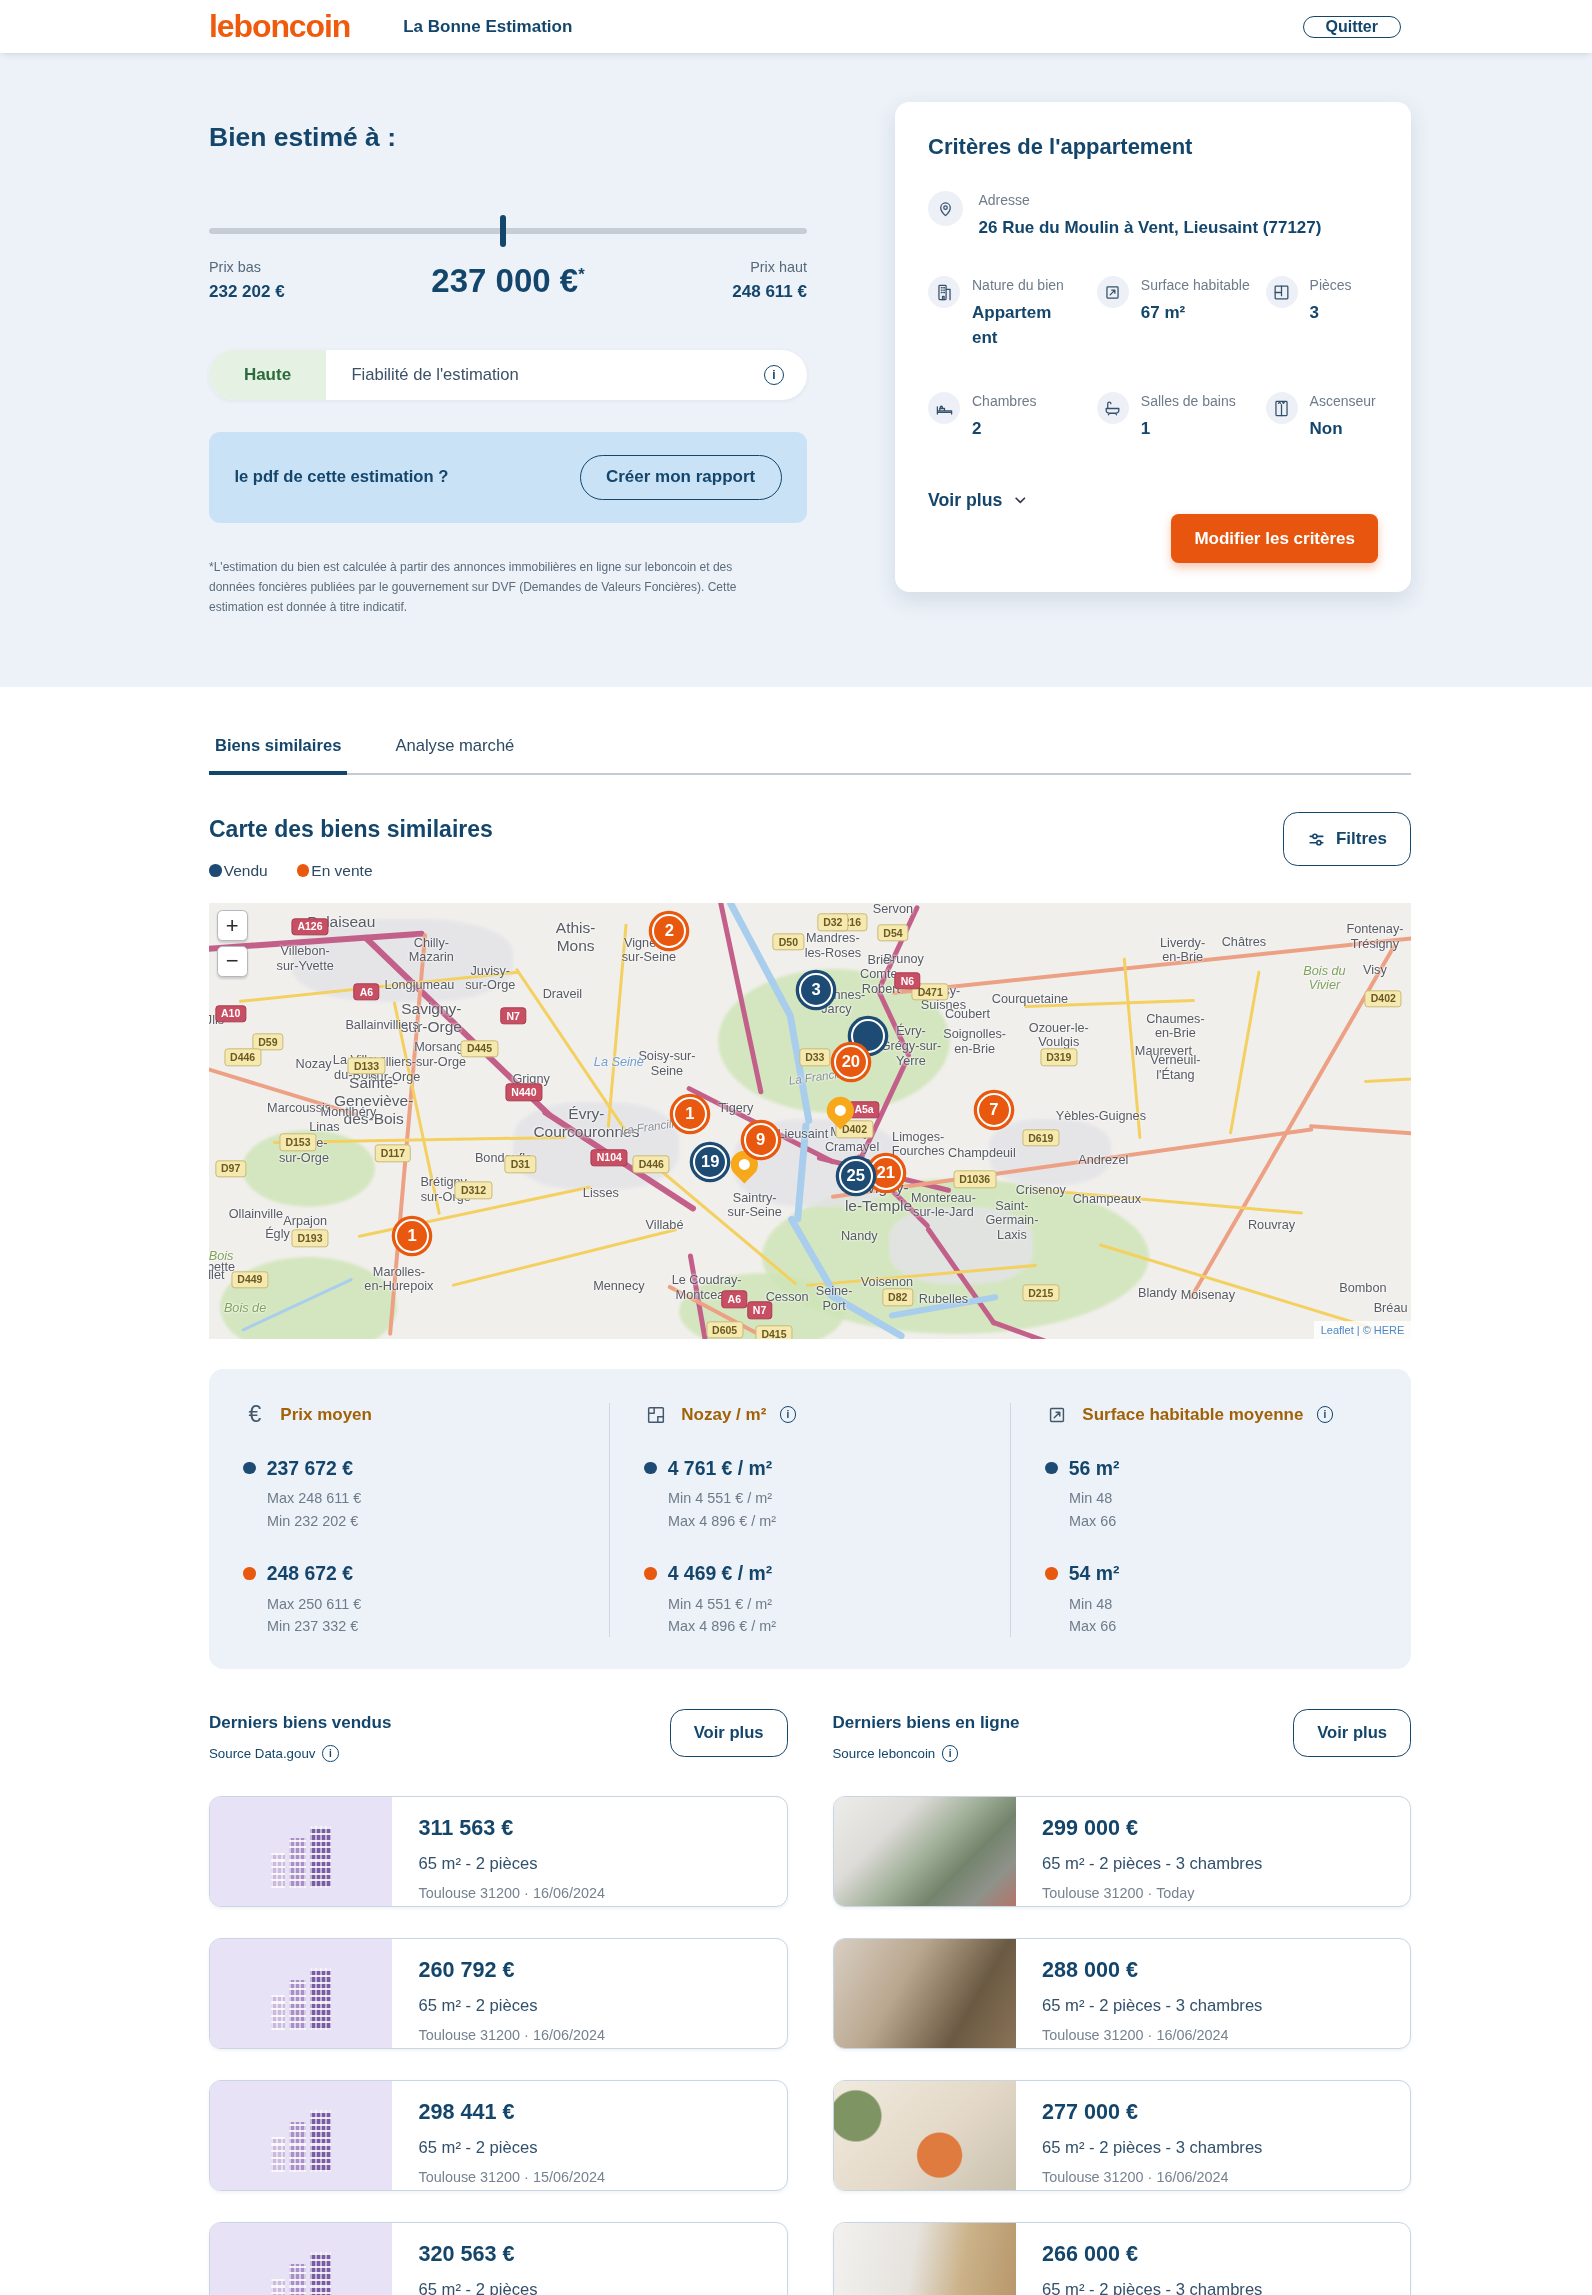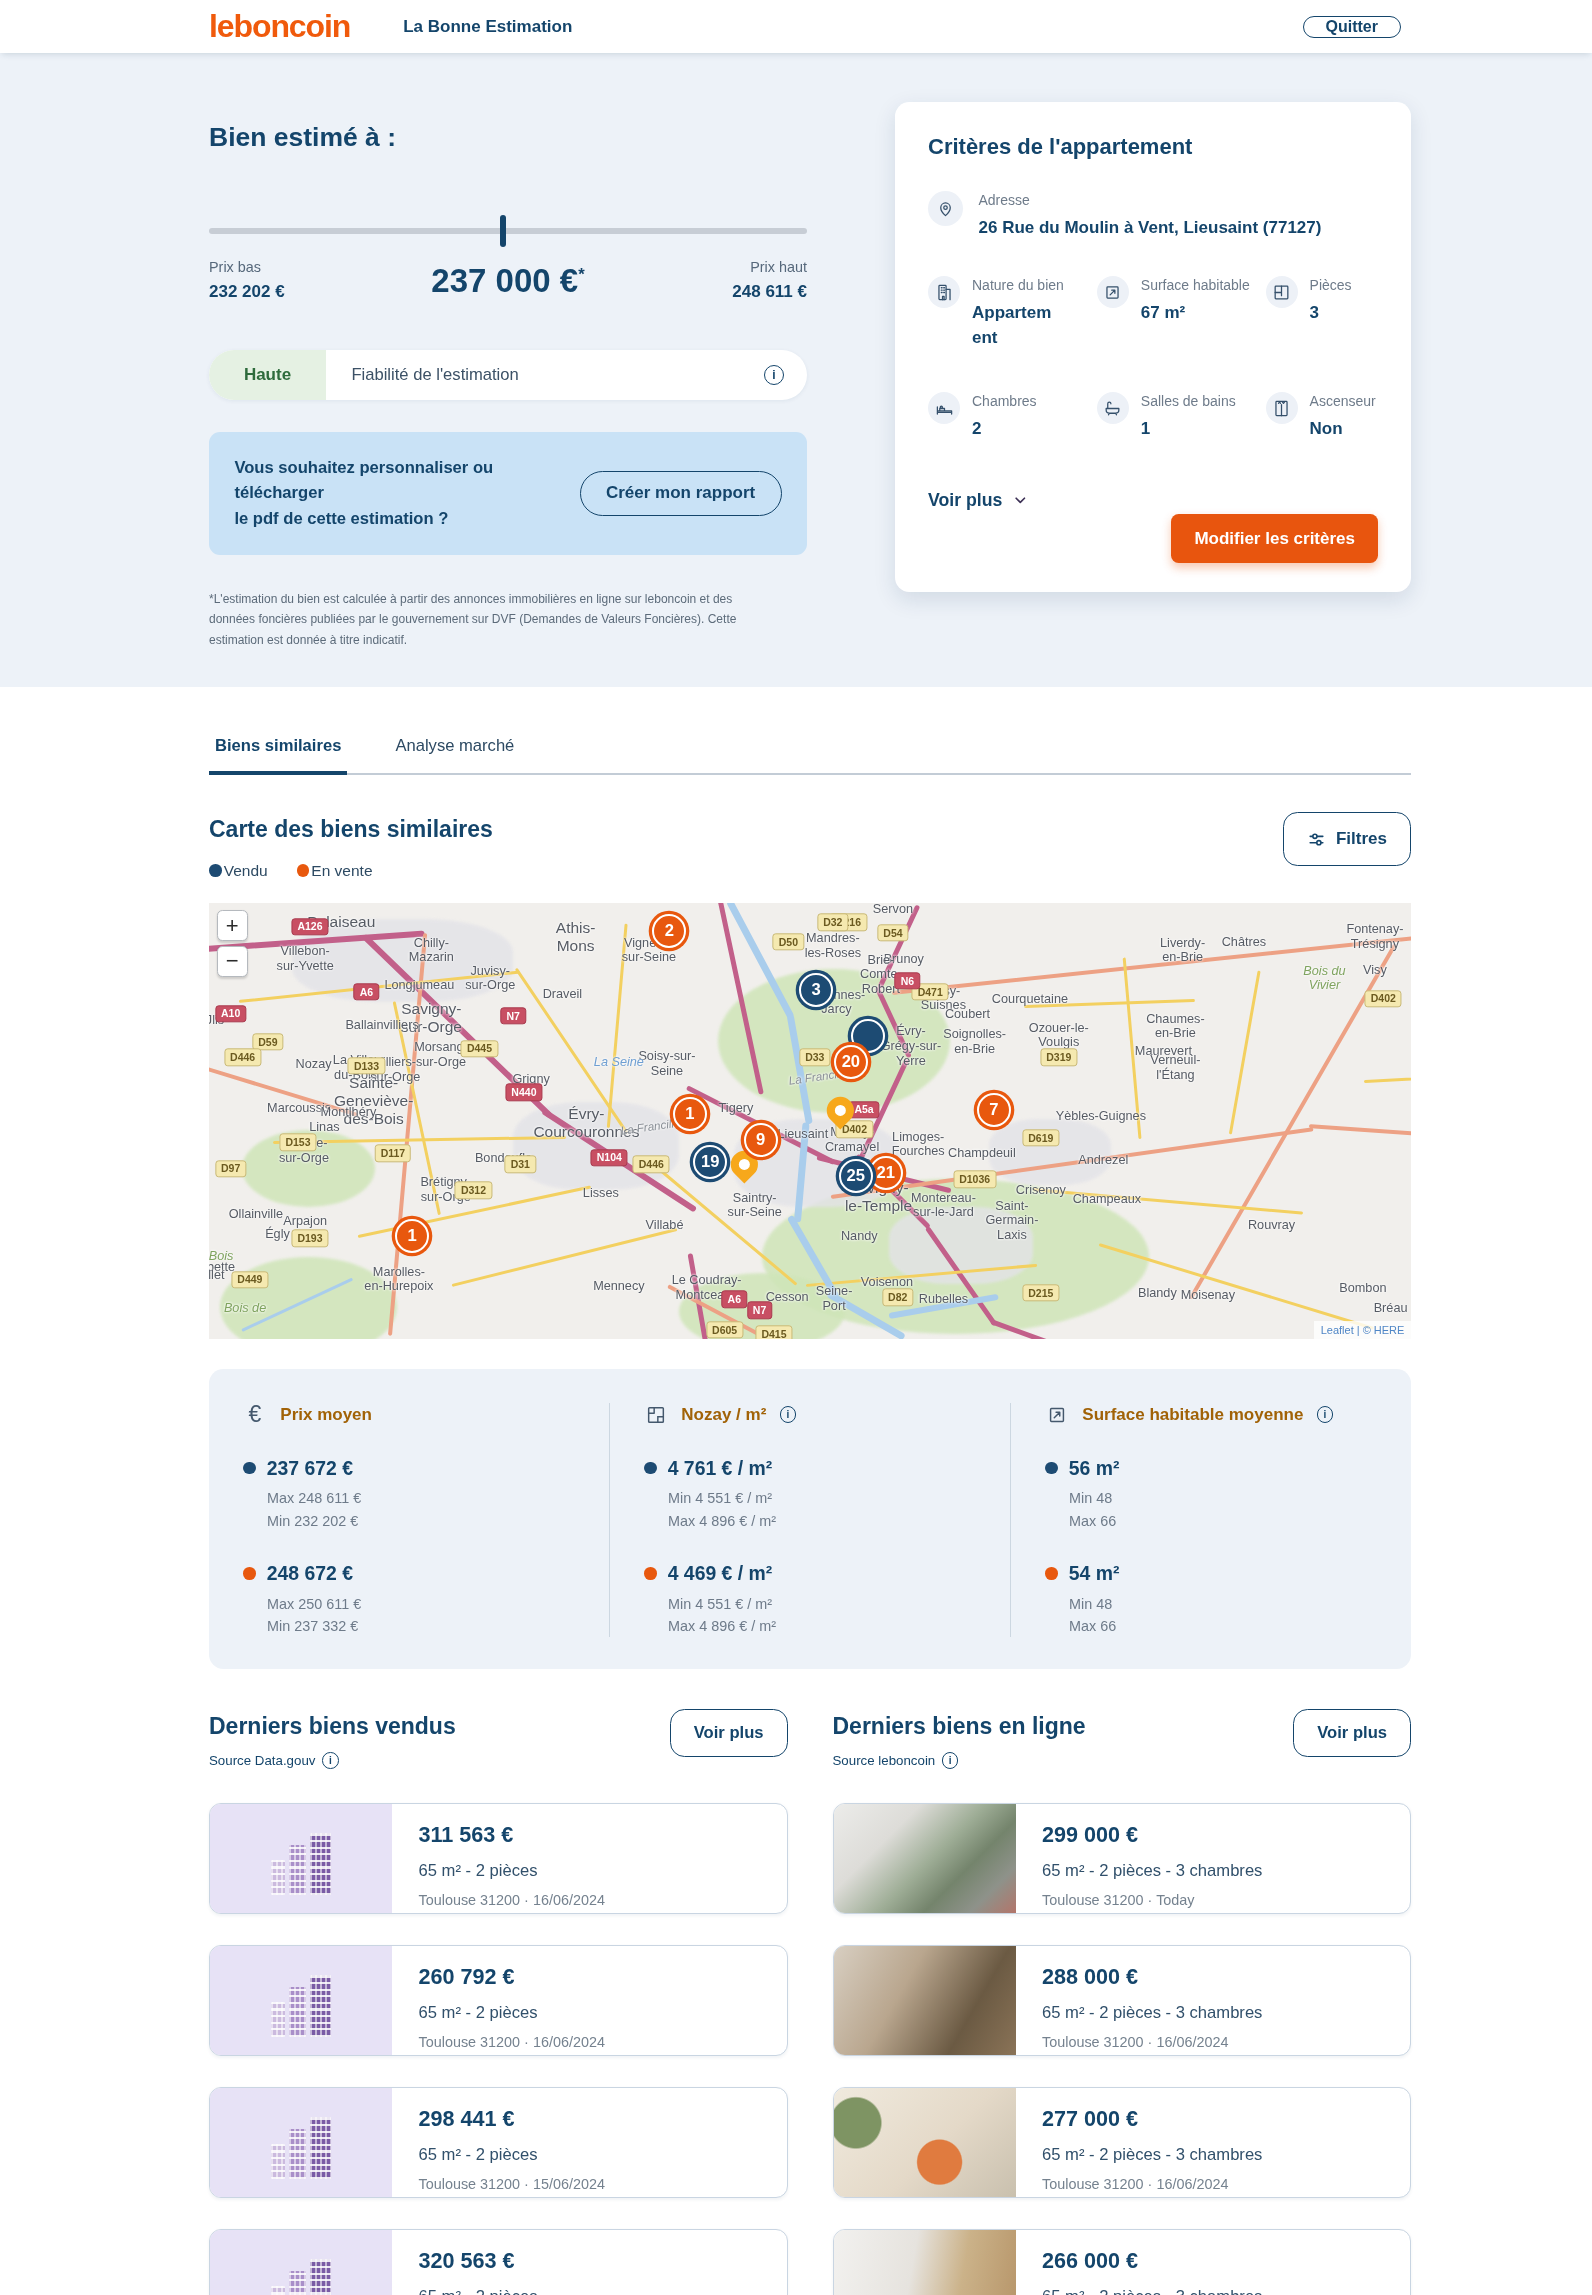--- a/index.html
+++ b/index.html
@@ -139,21 +139,21 @@
   
   .info-i {
     width:20px; height:20px; border-radius:50%; border:1.7px solid #14456b; color:#14456b;
     display:inline-flex; align-items:center; justify-content:center; font-size:12px; font-weight:bold; flex:none; cursor:pointer;
   }
   .info-i.sm { width:16.6px; height:16.6px; border-width:1.4px; font-size:10px; }
   
   .lists { margin:44px 0 0 209px; width:1202px; display:flex; gap:45px; }
   .list-col { flex:1; min-width:0; }
   .list-head { position:relative; }
-  .list-head h3 { margin:0; font-size:23px; font-weight:bold; color:#14456b; }
+  .list-head h3 { margin:0; font-size:17px; font-weight:bold; color:#14456b; }
   .src-row { margin-top:12px; display:flex; align-items:center; gap:6.6px; font-size:13.3px; color:#14456b; }
   .voir-btn {
     position:absolute; right:0; top:-4.4px; height:48px; padding:0 23px; background:#fff;
     border:1.7px solid #14456b; border-radius:14.4px; font-size:16.6px; font-weight:bold; color:#14456b; font-family:inherit; cursor:pointer;
   }
   .cards { margin-top:34px; display:flex; flex-direction:column; gap:31px; }
   .pcard {
     height:111px; background:#fff; border:1.1px solid #c9d5e2; border-radius:12px;
     display:flex; overflow:hidden; box-shadow:0 1.1px 3.3px rgba(20,50,90,.06); cursor:pointer;
   }
@@ -208,21 +208,20 @@
     </div>
     <div class="reliability">
       <div class="rel-badge">Haute</div>
       <div class="rel-label">Fiabilité de l'estimation</div>
       <div class="rel-info">
           <span class="info-i">i</span>
         </div>
     </div>
     <div class="banner">
       <div class="banner-text">
-        <span>Vous souhaitez personnaliser ou télécharger</span>
         <span>le pdf de cette estimation ?</span>
       </div>
       <button class="banner-btn">Créer mon rapport</button>
     </div>
     <p class="footnote">*L'estimation du bien est calculée à partir des annonces immobilières en ligne sur leboncoin et des données foncières publiées par le gouvernement sur DVF (Demandes de Valeurs Foncières). Cette estimation est donnée à titre indicatif.</p>
   </div>
 
   <aside class="criteria-card">
     <h2>Critères de l'appartement</h2>
     <div class="addr-row">

